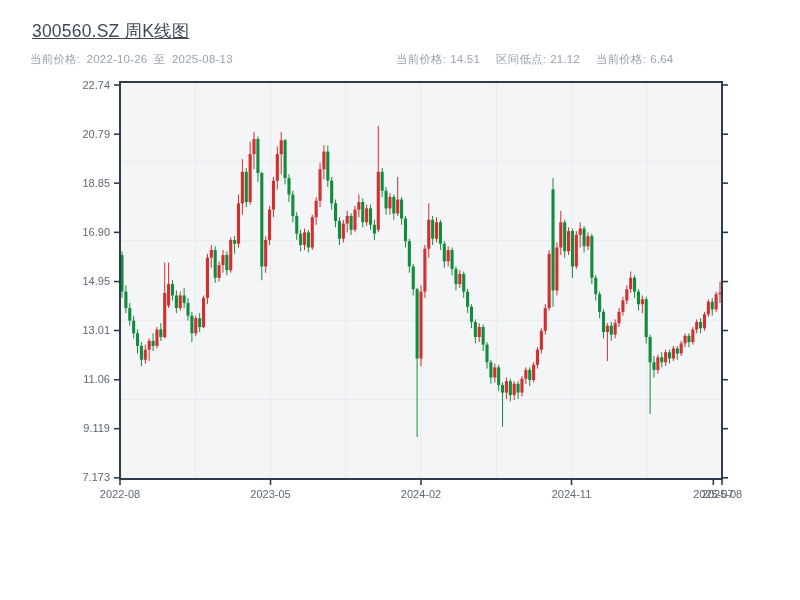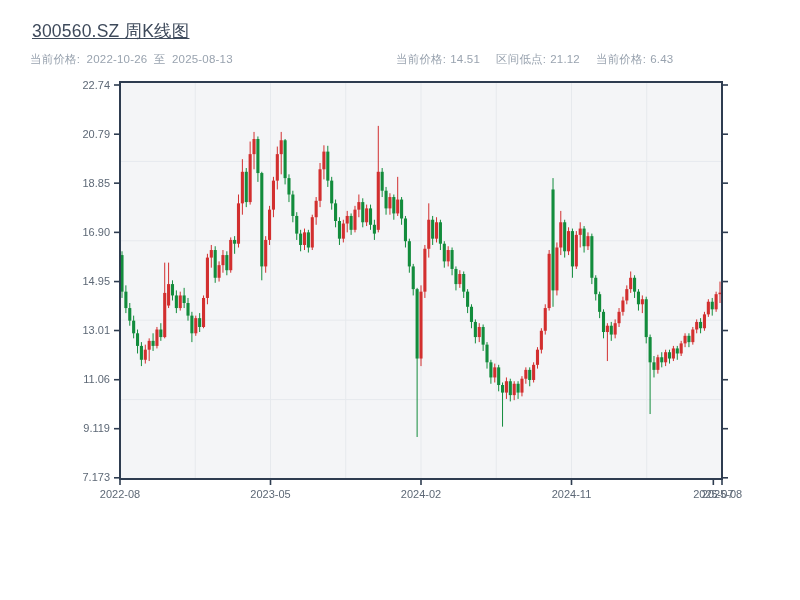--- a/index.html
+++ b/index.html
@@ -39,21 +39,21 @@
   </div>
 
   <div class="stats">
     <span class="stat">
       <span>当前价格:</span><span class="v">14.51</span>
     </span>
     <span class="stat">
       <span>区间低点:</span><span class="v">21.12</span>
     </span>
     <span class="stat">
-      <span>当前价格:</span><span class="v">6.43</span>
+      <span>当前价格:</span><span class="v">6.64</span>
     </span>
   </div>
 
   <svg class="chart" id="chart-svg" width="800" height="600" viewBox="0 0 800 600">
       <rect x="120" y="82" width="602" height="397" fill="#f4f5f7"></rect>
       <g stroke="#e6e9ed" stroke-width="1">
         <line x1="195.25" y1="82" x2="195.25" y2="479"></line>
         <line x1="270.5" y1="82" x2="270.5" y2="479"></line>
         <line x1="345.75" y1="82" x2="345.75" y2="479"></line>
         <line x1="421" y1="82" x2="421" y2="479"></line>

